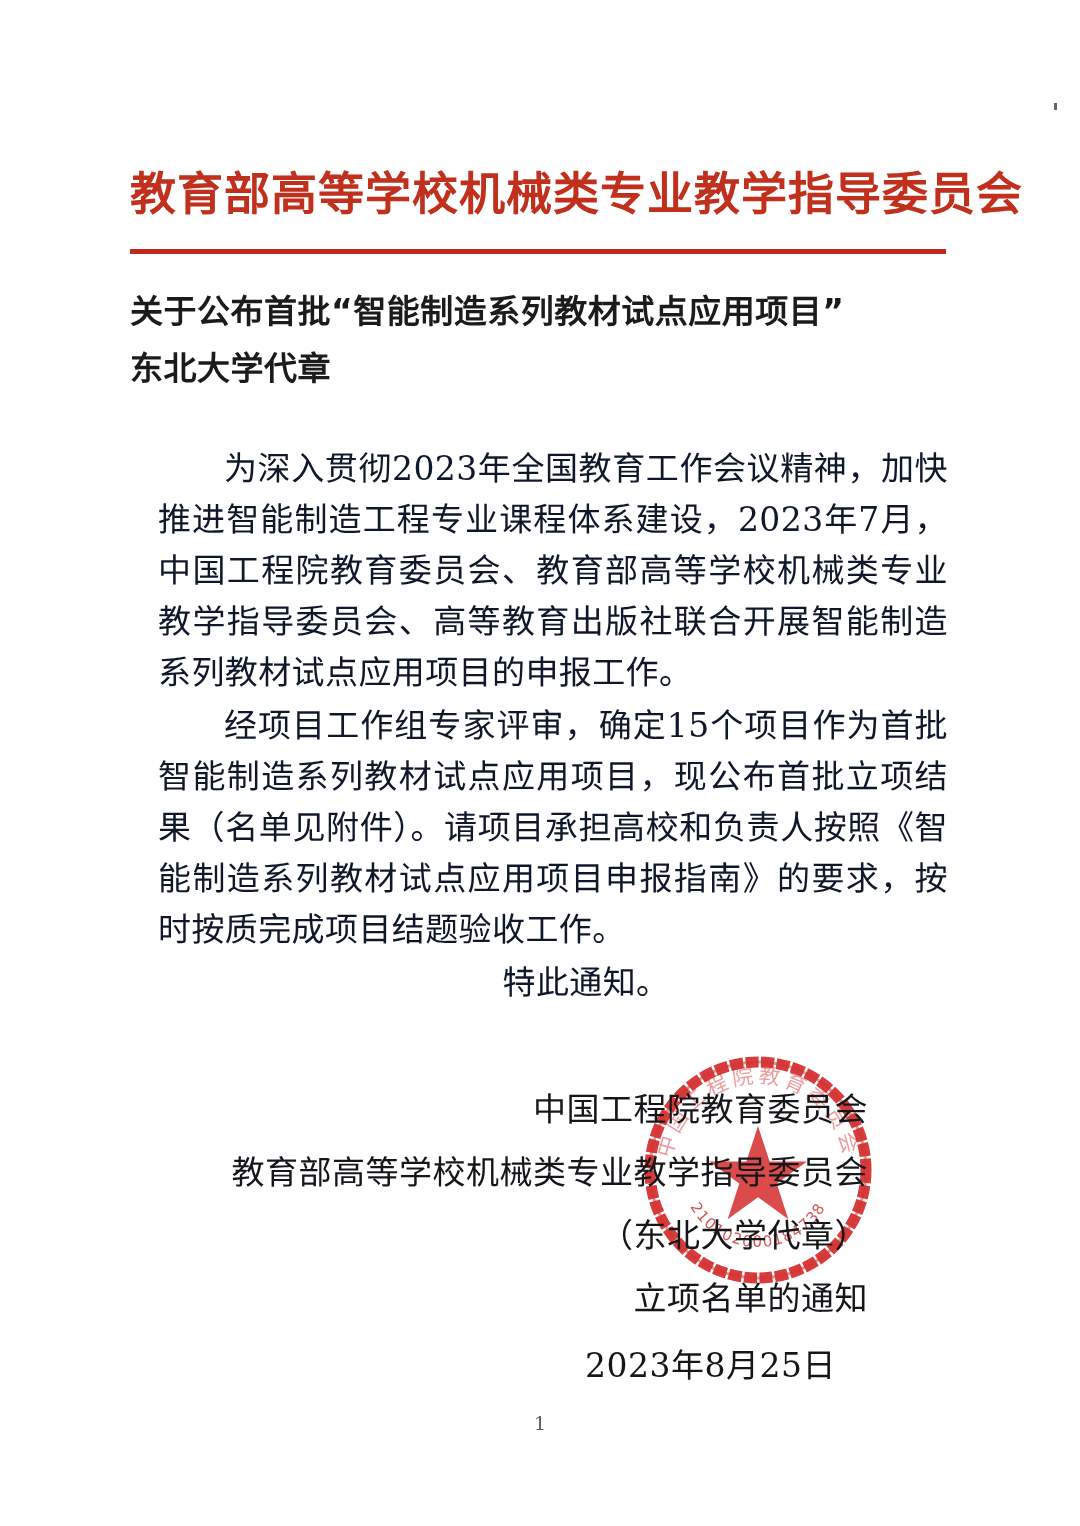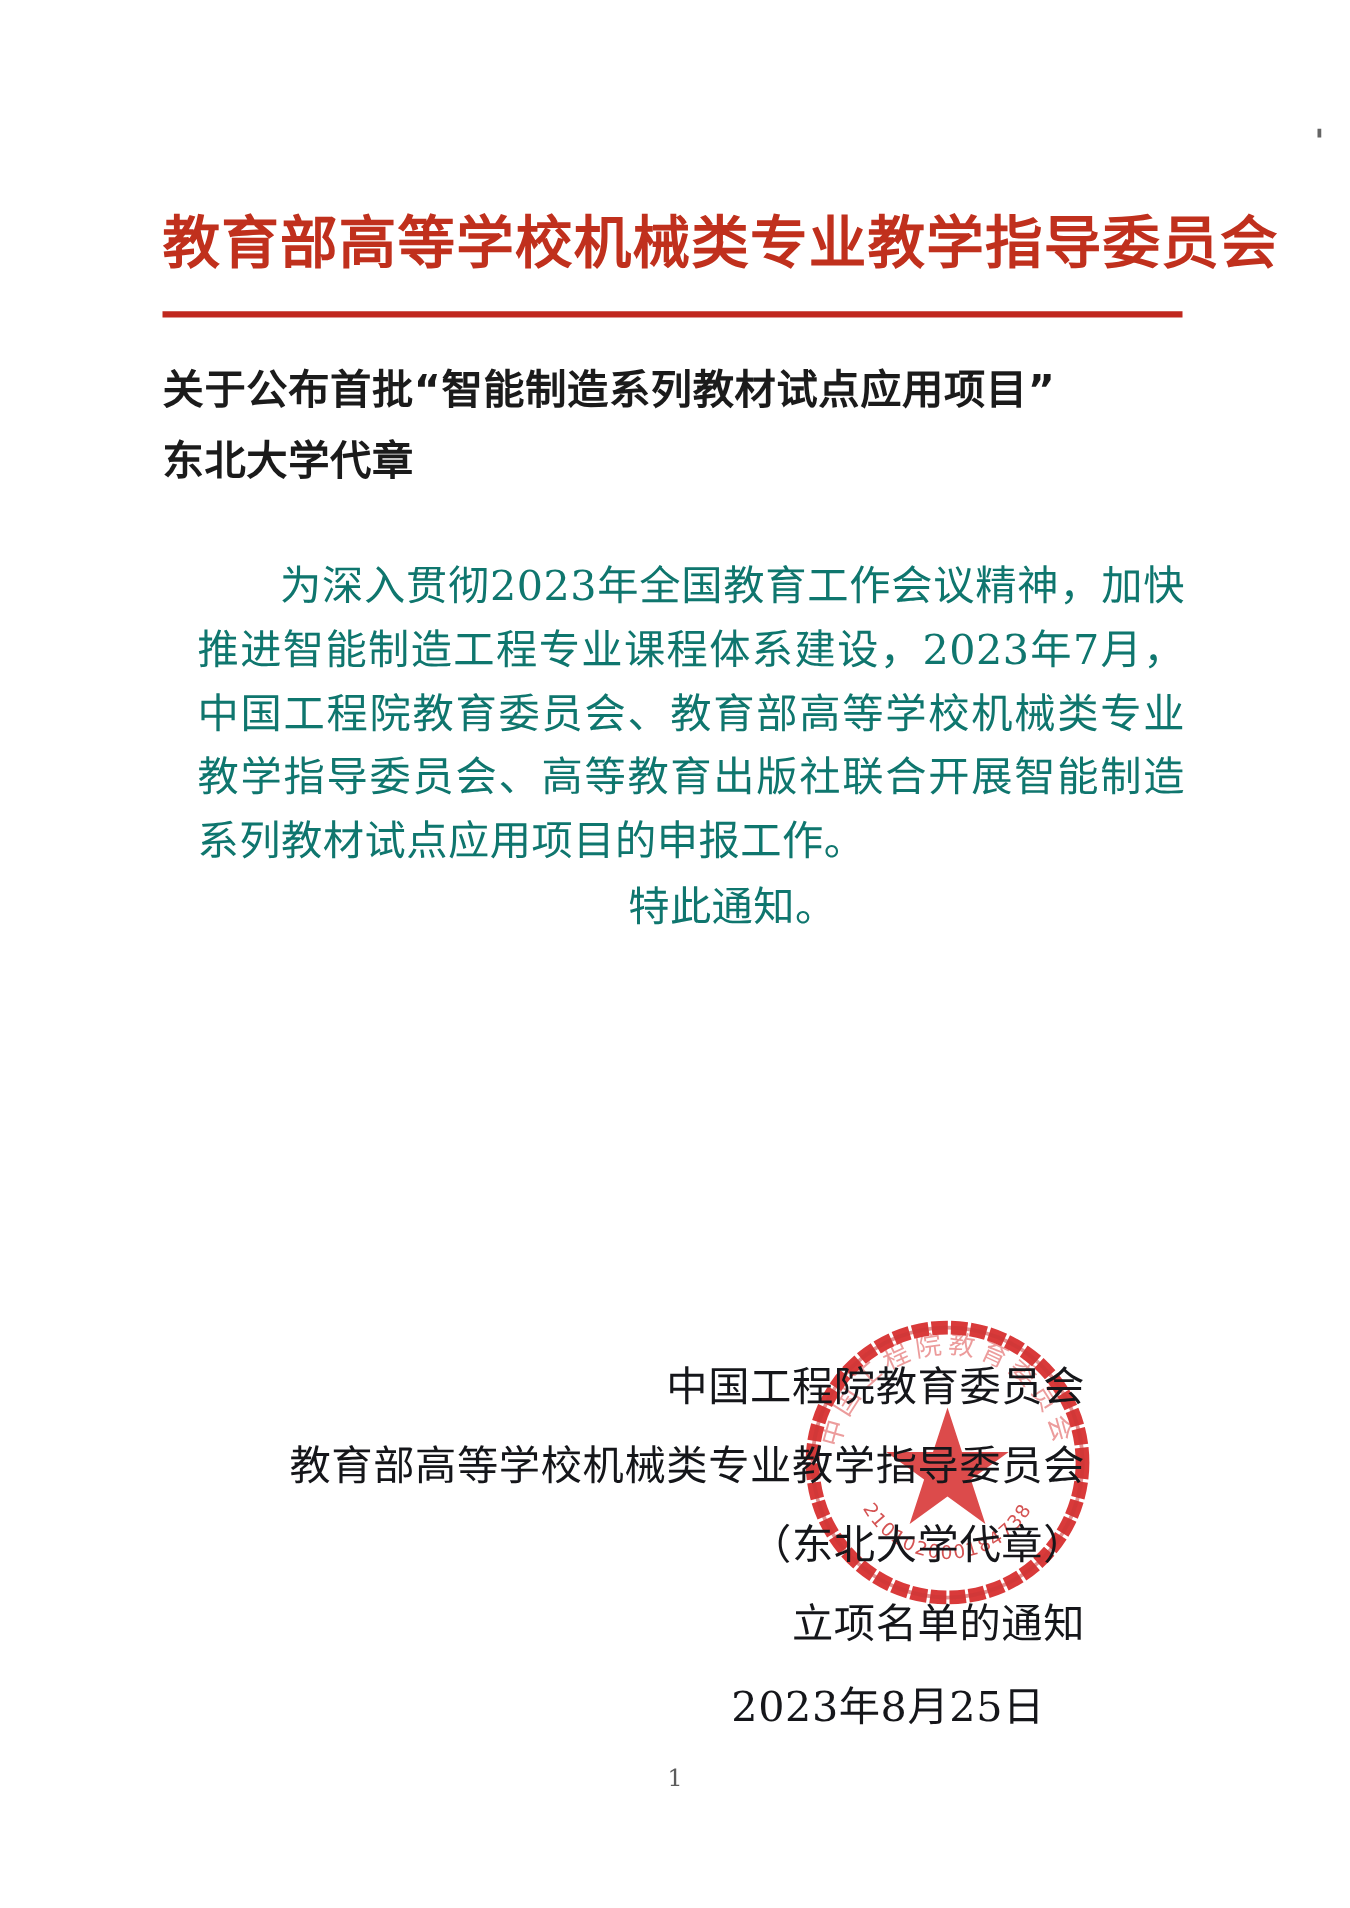--- a/index.html
+++ b/index.html
@@ -77,21 +77,21 @@
   .body-text {
     position: absolute;
     top: 443px;
     left: 158px;
     width: 790px;
   }
   .para {
     font-family: "DejaVu Serif", "Liberation Serif", serif;
     font-size: 33px;
     line-height: 51px;
-    color: #0f766e;
+    color: #0f172a;
     text-align: justify;
     text-justify: inter-character;
     text-indent: 66px;
     margin: 0 0 2px 0;
     letter-spacing: 0.4px;
   }
   .para.last-short {
     text-align: center;
   }
 
@@ -159,20 +159,21 @@
     <div class="letterhead-rule"></div>
   </div>
 
   <div class="doc-title">
     <span class="line">关于公布首批“智能制造系列教材试点应用项目”</span>
     <span class="line">东北大学代章</span>
   </div>
 
   <div class="body-text">
     <p class="para">为深入贯彻2023年全国教育工作会议精神，加快推进智能制造工程专业课程体系建设，2023年7月，中国工程院教育委员会、教育部高等学校机械类专业教学指导委员会、高等教育出版社联合开展智能制造系列教材试点应用项目的申报工作。</p>
+    <p class="para">经项目工作组专家评审，确定15个项目作为首批智能制造系列教材试点应用项目，现公布首批立项结果（名单见附件）。请项目承担高校和负责人按照《智能制造系列教材试点应用项目申报指南》的要求，按时按质完成项目结题验收工作。</p>
     <p class="para last-short">特此通知。</p>
   </div>
 
   <div class="seal">
     <svg viewBox="0 0 234 234" xmlns="http://www.w3.org/2000/svg">
       <defs>
         <path id="sealTopArc" d="M 30 117 A 87 87 0 0 1 204 117" fill="none"></path>
         <path id="sealBottomArc" d="M 40 117 A 77 77 0 0 0 194 117" fill="none"></path>
       </defs>
       <circle cx="117" cy="117" r="108" fill="none" stroke="#d62b2b" stroke-width="11" stroke-dasharray="13 2.5"></circle>

